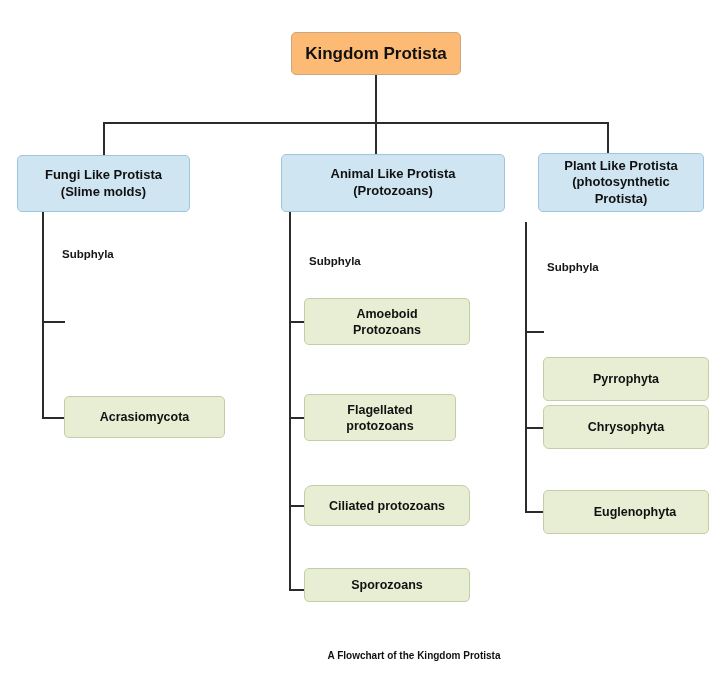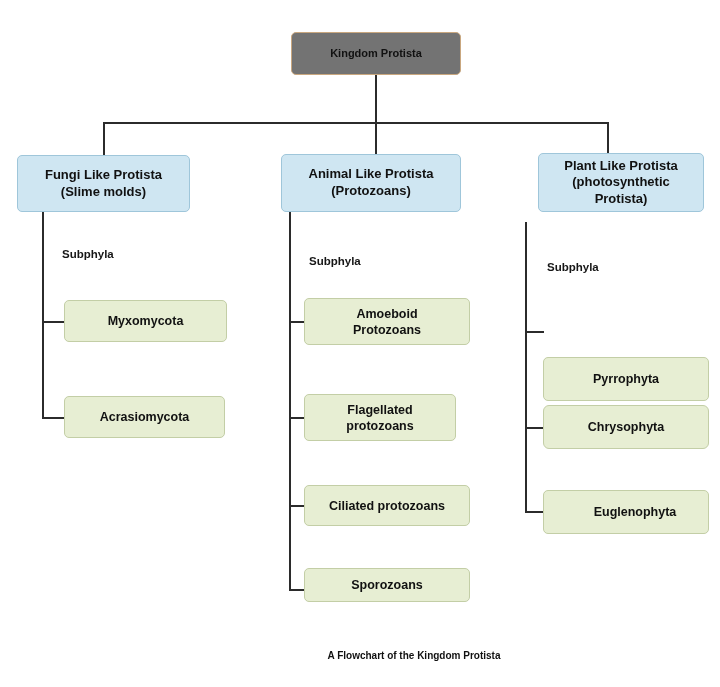--- a/index.html
+++ b/index.html
@@ -30,23 +30,23 @@
     text-align: center;
     border-radius: 5px;
     font-weight: bold;
     color: #111111;
     line-height: 1.28;
     padding: 2px 6px;
     z-index: 3;
   }
 
   .node-root {
-    background: #737373;
+    background: #fdba74;
     border: 1px solid #c9a77f;
-    font-size: 11px;
+    font-size: 17px;
   }
 
   .node-branch {
     background: #cfe6f2;
     border: 1px solid #9fc6da;
     font-size: 13px;
   }
 
   .node-leaf {
     background: #e7eed3;
@@ -109,29 +109,26 @@
     </span>
   </div>
 
   <div class="subphyla-label" style="left:62px; top:248px;">Subphyla</div>
 
   <div class="conn conn-v" style="left:42px; top:212px; height:207px;"></div>
 
   <div class="conn conn-h" style="left:42px; top:321px; width:23px;"></div>
   <div class="conn conn-h" style="left:42px; top:417px; width:23px;"></div>
 
-  <div class="node node-leaf" style="left:64px; top:300px; width:163px; height:42px;">
-    <span>Myxomycota</span>
-  </div>
 
   <div class="node node-leaf" style="left:64px; top:396px; width:161px; height:42px;text-align:right;">
     <span>Acrasiomycota</span>
   </div>
 
-  <div class="node node-branch" style="left:281px; top:154px; width:180px; height:58px;">
+  <div class="node node-branch" style="left:281px; top:154px; width:224px; height:58px;">
     <span>
       <span>Animal Like Protista</span><br>
       <span>(Protozoans)</span>
     </span>
   </div>
 
   <div class="subphyla-label" style="left:309px; top:255px;">Subphyla</div>
 
   <div class="conn conn-v" style="left:289px; top:212px; height:379px;"></div>
 
@@ -147,21 +144,21 @@
     </span>
   </div>
 
   <div class="node node-leaf" style="left:304px; top:394px; width:152px; height:47px;">
     <span>
       <span>Flagellated</span><br>
       <span>protozoans</span>
     </span>
   </div>
 
-  <div class="node node-leaf" style="left:304px; top:485px; width:166px; height:41px;">
+  <div class="node node-leaf" style="left:304px; top:485px; width:166px; height:41px;border-radius:8px;">
     <span>Ciliated protozoans</span>
   </div>
 
   <div class="node node-leaf" style="left:304px; top:568px; width:166px; height:34px;">
     <span>Sporozoans</span>
   </div>
 
   <div class="node node-branch" style="left:538px; top:153px; width:166px; height:59px;">
     <span>
       <span>Plant Like Protista</span><br>

